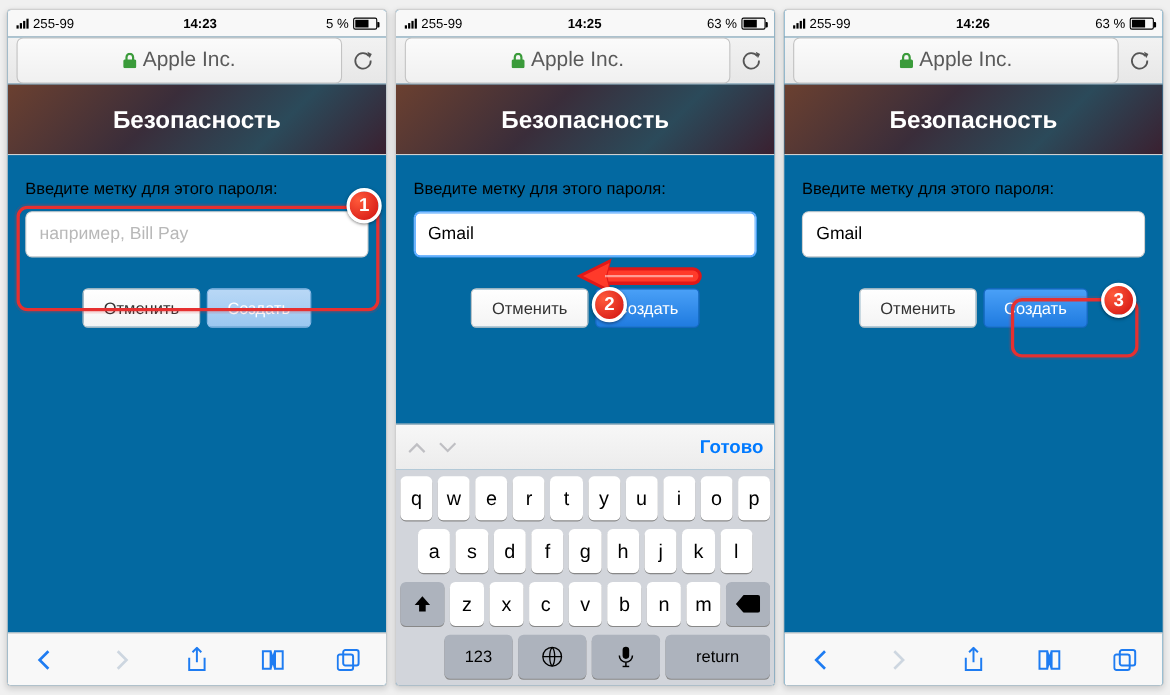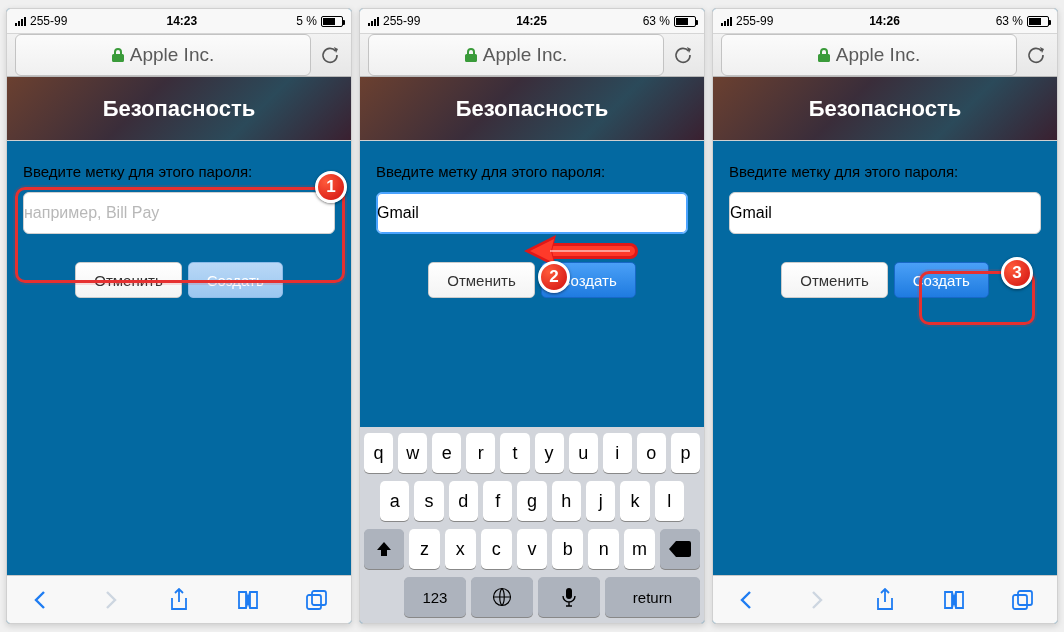--- a/index.html
+++ b/index.html
@@ -89,21 +89,21 @@
   
   .content {
     flex: 1; padding: 22px 16px; position: relative;
   }
   .field-label {
     font-size: 15px; color:#000; margin-bottom: 12px;
   }
   .text-field {
     width: 100%; height: 42px;
     border: 1px solid #d0d0d0; border-radius: 6px;
-    padding: 0 0; font-size: 16px; color:#000;
+    padding: 0 12px; font-size: 16px; color:#000;
     background:#fff;
   }
   .text-field::placeholder { color:#b8b8b8; }
   .text-field.focused { border:1px solid #4aa3ff; box-shadow:0 0 0 1px #4aa3ff inset; }
   .button-row {
     display:flex; justify-content:center; gap:6px; margin-top:28px;
   }
   .btn {
     height: 36px; padding: 0 18px; border-radius:5px; font-size:15px;
     display:inline-flex; align-items:center; justify-content:center;
@@ -321,20 +321,35 @@
     <svg width="120" height="44" viewBox="0 0 120 44">
       <path d="M110 22 L30 22" stroke="#e01818" stroke-width="16" stroke-linecap="round"></path>
       <path d="M110 22 L30 22" stroke="#ff3a2a" stroke-width="10" stroke-linecap="round"></path>
       <path d="M4 22 L36 6 L32 22 L36 38 Z" fill="#e01818"></path>
       <path d="M10 22 L34 10 L31 22 L34 34 Z" fill="#ff3a2a"></path>
       <path d="M110 22 L30 22" stroke="#fff" stroke-width="2" opacity=".5"></path>
     </svg>
   </div>
   <div class="step-badge badge2">2</div>
 
+  <div class="kb-accessory">
+    <div style="display:flex;">
+      <span class="nav-chevron">
+        <svg width="18" height="12" viewBox="0 0 18 12">
+            <path fill="none" stroke="#bfbfc3" stroke-width="2" d="M2 10l7-7 7 7"></path>
+          </svg>
+      </span>
+      <span class="nav-chevron">
+        <svg width="18" height="12" viewBox="0 0 18 12">
+            <path fill="none" stroke="#bfbfc3" stroke-width="2" d="M2 2l7 7 7-7"></path>
+          </svg>
+      </span>
+    </div>
+    <span class="done-btn">Готово</span>
+  </div>
 
   <div class="keyboard">
     <div class="kb-row">
       <div class="key">q</div>
       <div class="key">w</div>
       <div class="key">e</div>
       <div class="key">r</div>
       <div class="key">t</div>
       <div class="key">y</div>
       <div class="key">u</div>

